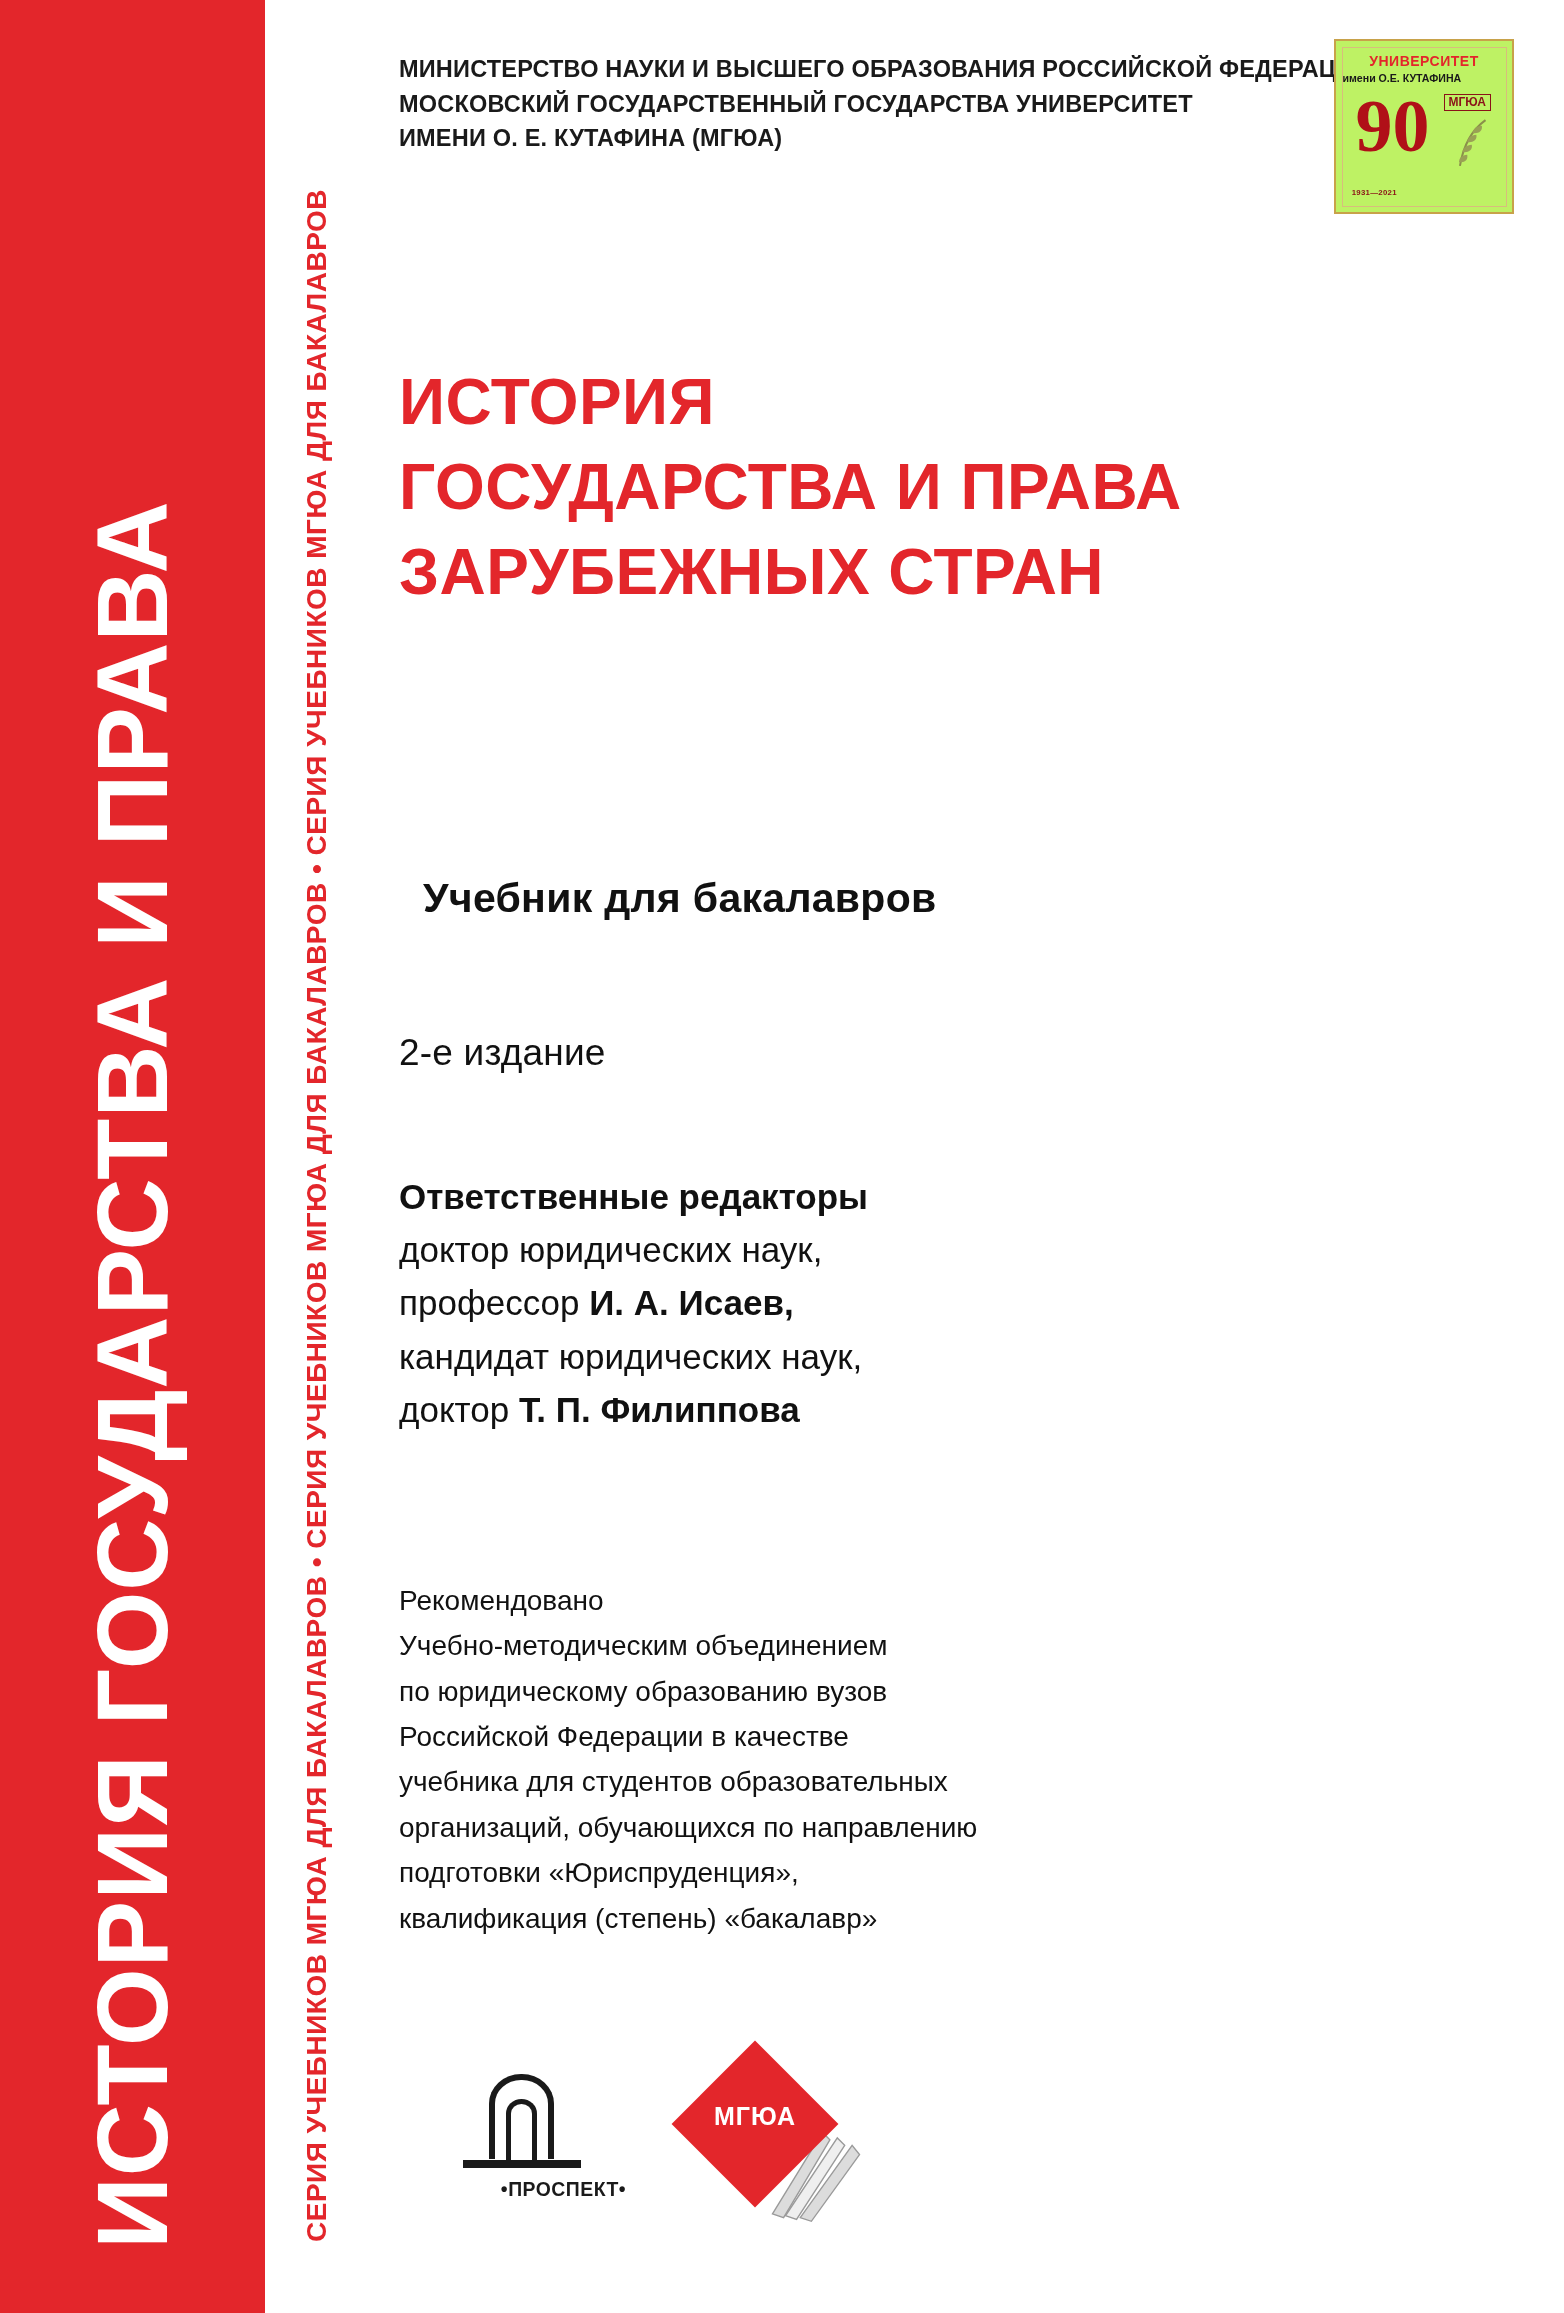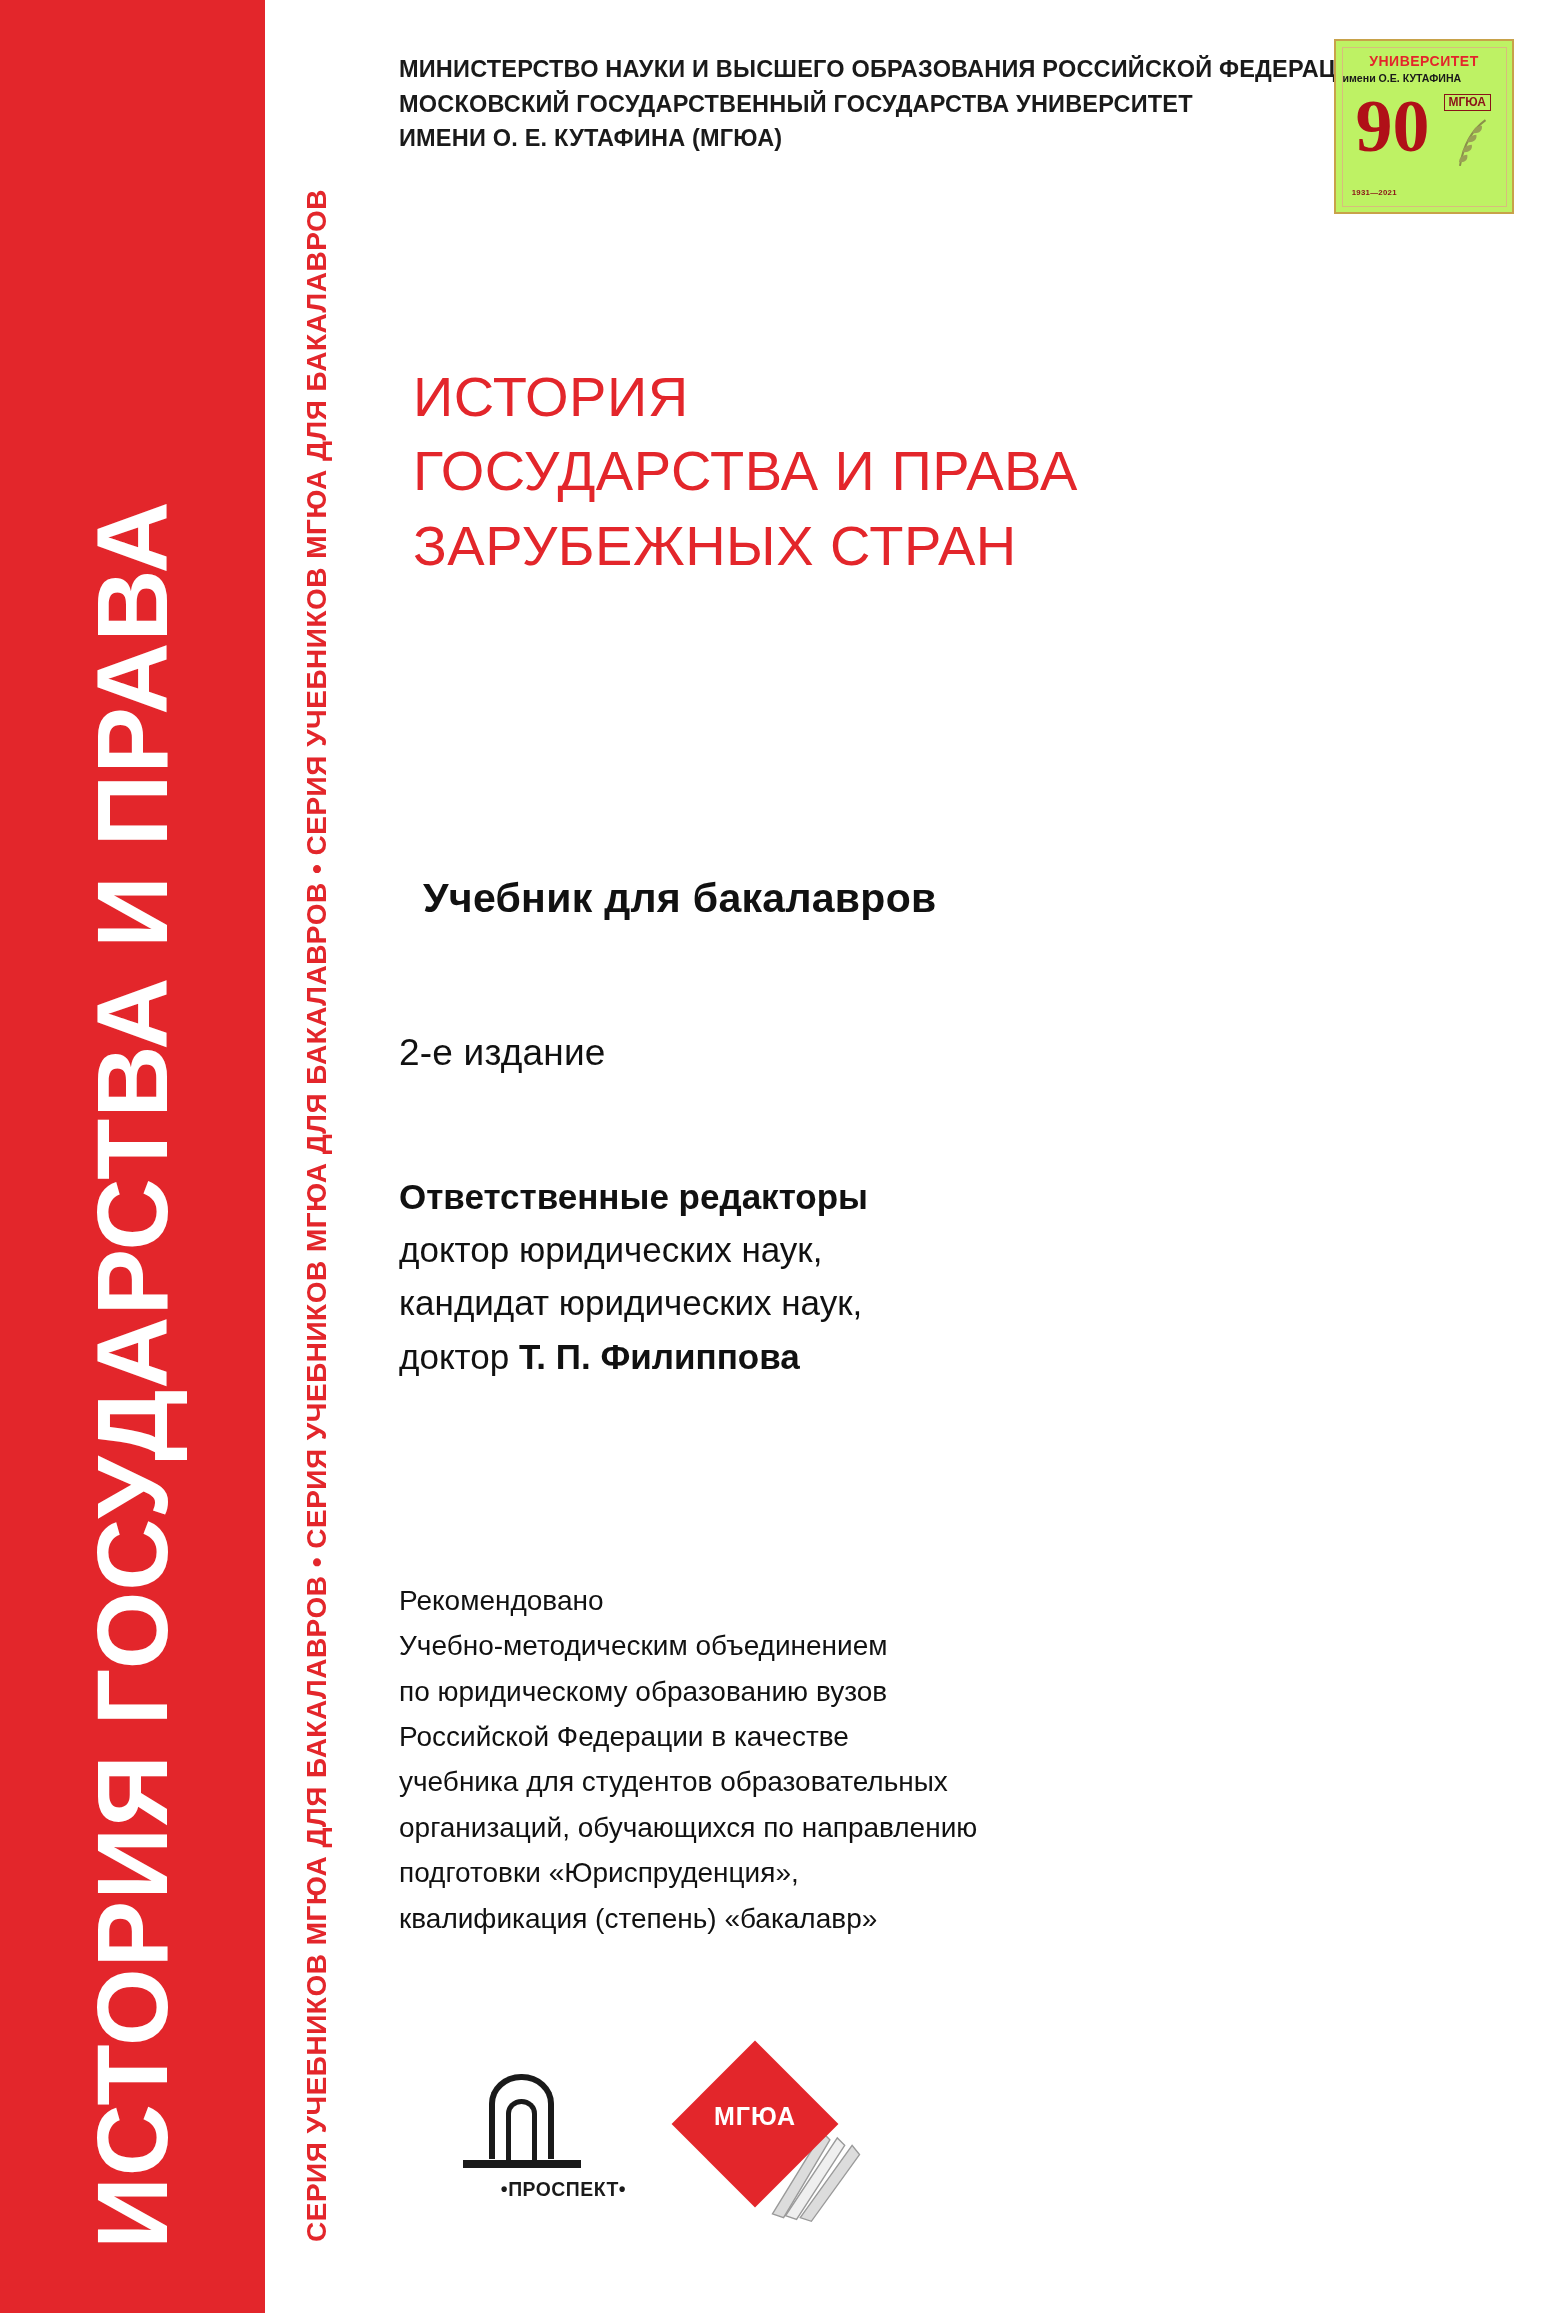--- a/index.html
+++ b/index.html
@@ -171,26 +171,26 @@
     left: 9.2px;
     color: #8a1218;
     font-size: 7.8px;
     font-weight: bold;
     line-height: 1.15;
     letter-spacing: 0.3px;
   }
   
   .title-main {
     position: absolute;
-    left: 48px;
+    left: 34px;
     top: 360px;
     width: 1135px;
     color: #e3262b;
-    font-size: 56px;
-    font-weight: normal;
+    font-size: 64px;
+    font-weight: bold;
     line-height: 1.33;
     letter-spacing: 0.5px;
   }
   .title-main div { white-space: nowrap; }
   .subtitle {
     position: absolute;
     left: 34px;
     top: 875px;
     color: #111111;
     font-size: 41px;
@@ -366,20 +366,23 @@
       <div>ГОСУДАРСТВА И ПРАВА</div>
       <div>ЗАРУБЕЖНЫХ СТРАН</div>
     </div>
 
     <div class="subtitle">Учебник для бакалавров</div>
     <div class="edition">2-е издание</div>
 
     <div class="editors">
       <div class="hdr">Ответственные редакторы</div>
       <div>доктор юридических наук,</div>
+      <div>
+        <span>профессор </span><span class="nm">И. А. Исаев,</span>
+      </div>
       <div>кандидат юридических наук,</div>
       <div>
         <span>доктор </span><span class="nm">Т. П. Филиппова</span>
       </div>
     </div>
 
     <div class="recommend">
       <div>Рекомендовано</div>
       <div>Учебно-методическим объединением</div>
       <div>по юридическому образованию вузов</div>

